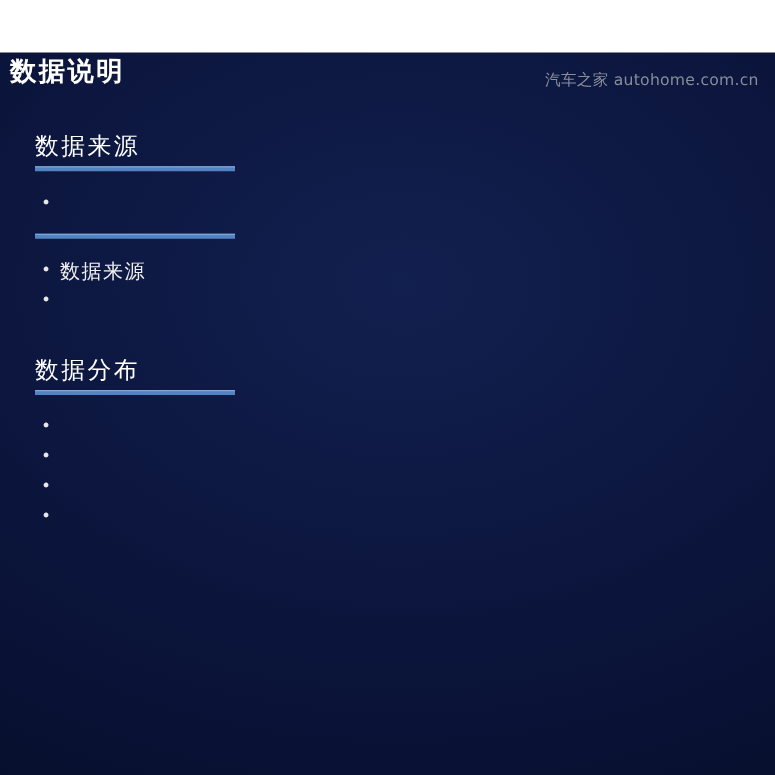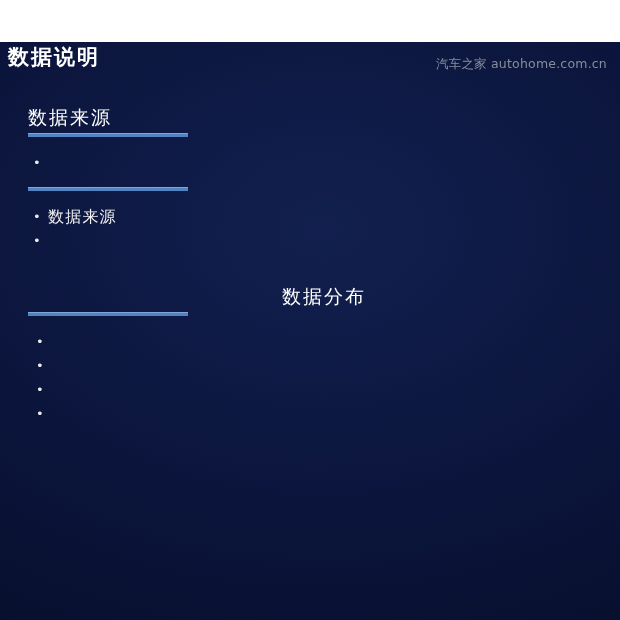--- a/index.html
+++ b/index.html
@@ -30,21 +30,21 @@
     margin: 42px 2px 0 8px;
     font-size: 21px;
     line-height: 30px;
     font-weight: 700;
     letter-spacing: 2px;
     color: #ffffff;
   }
   .section { margin-left: 28px; }
   .section.s1 { margin-top: 32px; }
   .section.s2 { margin-top: 12px; }
-  .section.s3 { margin-top: 30px; text-align: center; }
+  .section.s3 { margin-top: 30px; }
   .section-heading {
     font-size: 19px;
     line-height: 26px;
     font-weight: 400;
     letter-spacing: 2px;
     color: #ffffff;
   }
   .underline {
     margin-top: 3px;
     width: 160px;

